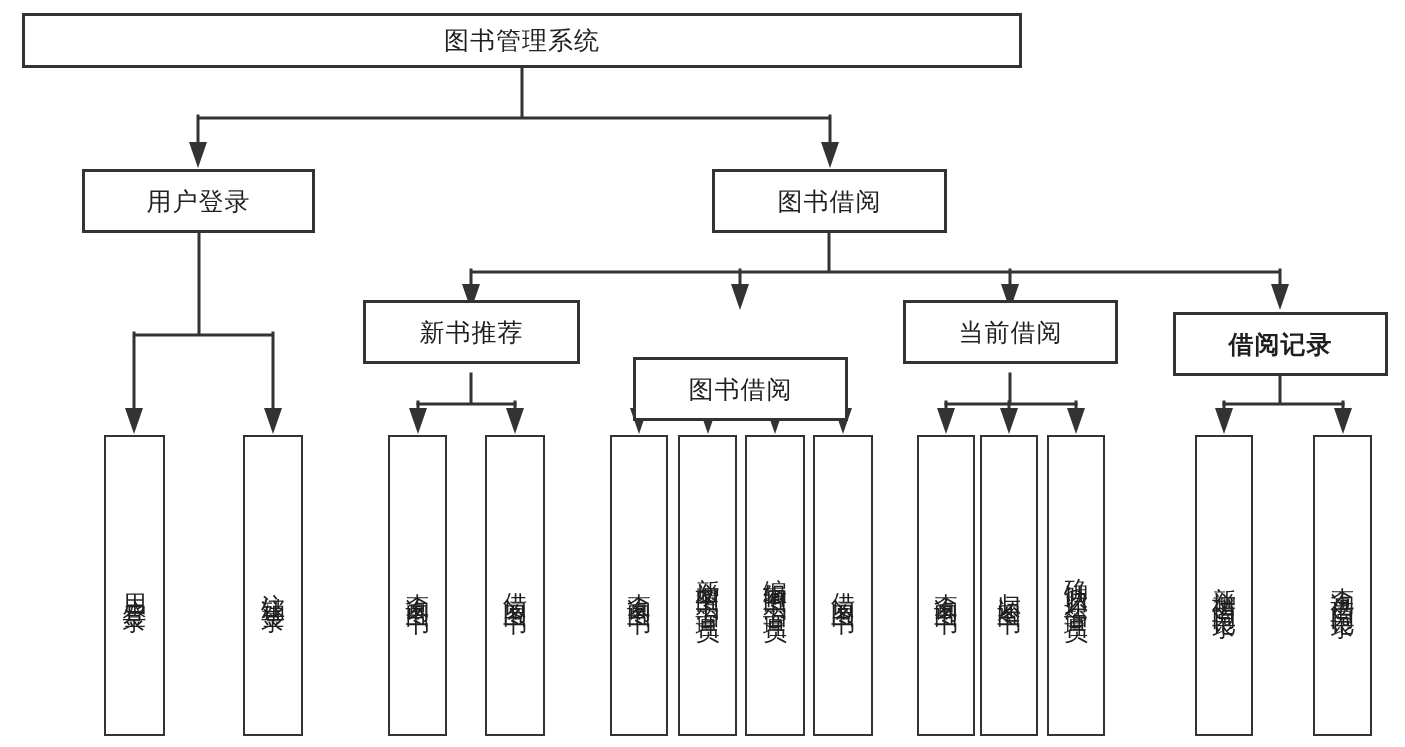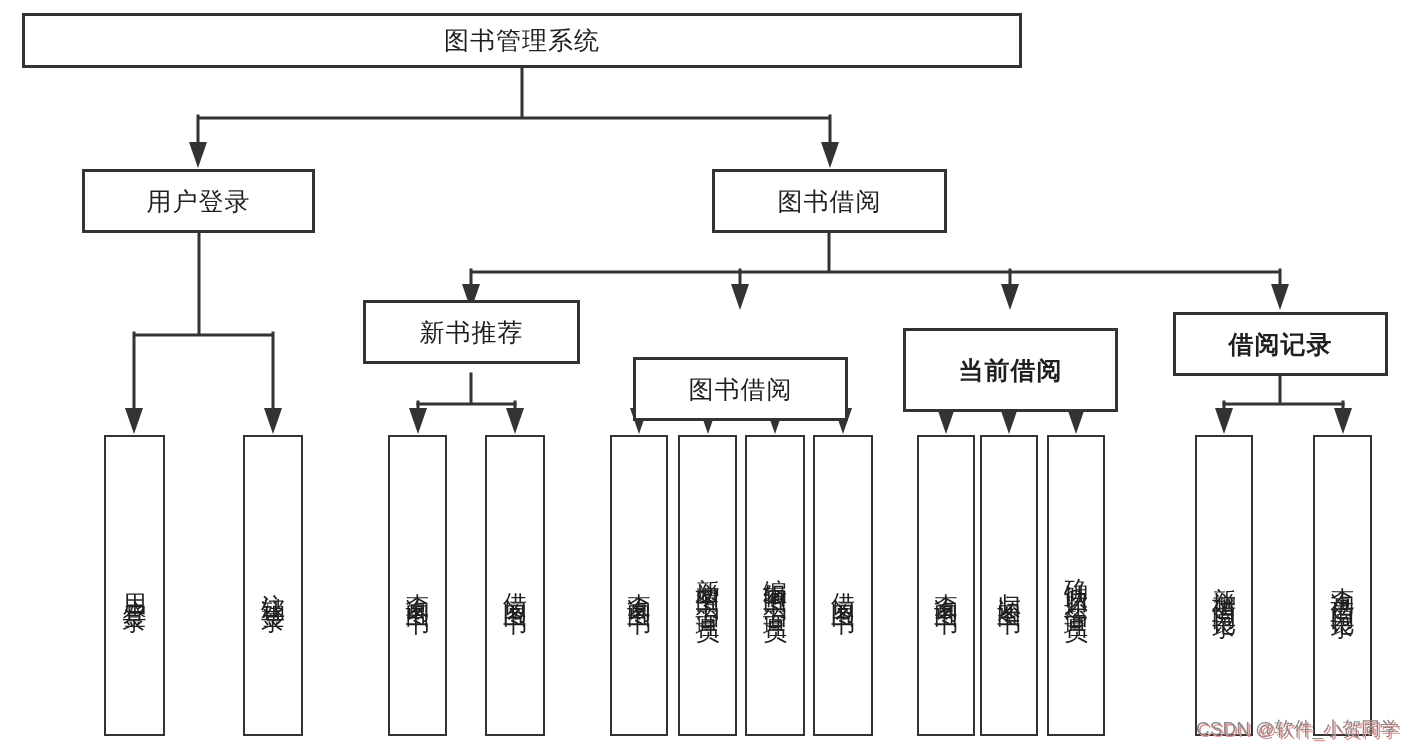--- a/index.html
+++ b/index.html
@@ -83,21 +83,21 @@
     <polygon points="1334,408 1352,408 1343,434"></polygon>
   </svg>
 
   <div class="hbox" style="left:22px;top:13px;width:1000px;height:55px;">图书管理系统</div>
 
   <div class="hbox" style="left:82px;top:169px;width:233px;height:64px;">用户登录</div>
   <div class="hbox" style="left:712px;top:169px;width:235px;height:64px;">图书借阅</div>
 
   <div class="hbox" style="left:363px;top:300px;width:217px;height:64px;">新书推荐</div>
   <div class="hbox" style="left:633px;top:312px;width:215px;height:64px;margin-top:45px;">图书借阅</div>
-  <div class="hbox" style="left:903px;top:328px;width:215px;height:84px;font-weight:bold;">当前借阅</div>
+  <div class="hbox" style="left:903px;top:300px;width:215px;height:64px;">当前借阅</div>
   <div class="hbox" style="left:1173px;top:312px;width:215px;height:64px;font-weight:bold;">借阅记录</div>
 
   <div class="vbox" style="left:104px;top:435px;width:61px;height:301px;">
     <span>用户登录</span>
   </div>
   <div class="vbox" style="left:243px;top:435px;width:60px;height:301px;">
     <span>注销登录</span>
   </div>
 
   <div class="vbox" style="left:388px;top:435px;width:59px;height:301px;">
@@ -130,15 +130,14 @@
     <span>确认归还（管理员）</span>
   </div>
 
   <div class="vbox" style="left:1195px;top:435px;width:58px;height:301px;">
     <span>新增借阅记录</span>
   </div>
   <div class="vbox" style="left:1313px;top:435px;width:59px;height:301px;">
     <span>查询借阅记录</span>
   </div>
 
-  <div class="watermark">CSDN @软件_小贺同学</div>
 
 </div>
 
 </body></html>

